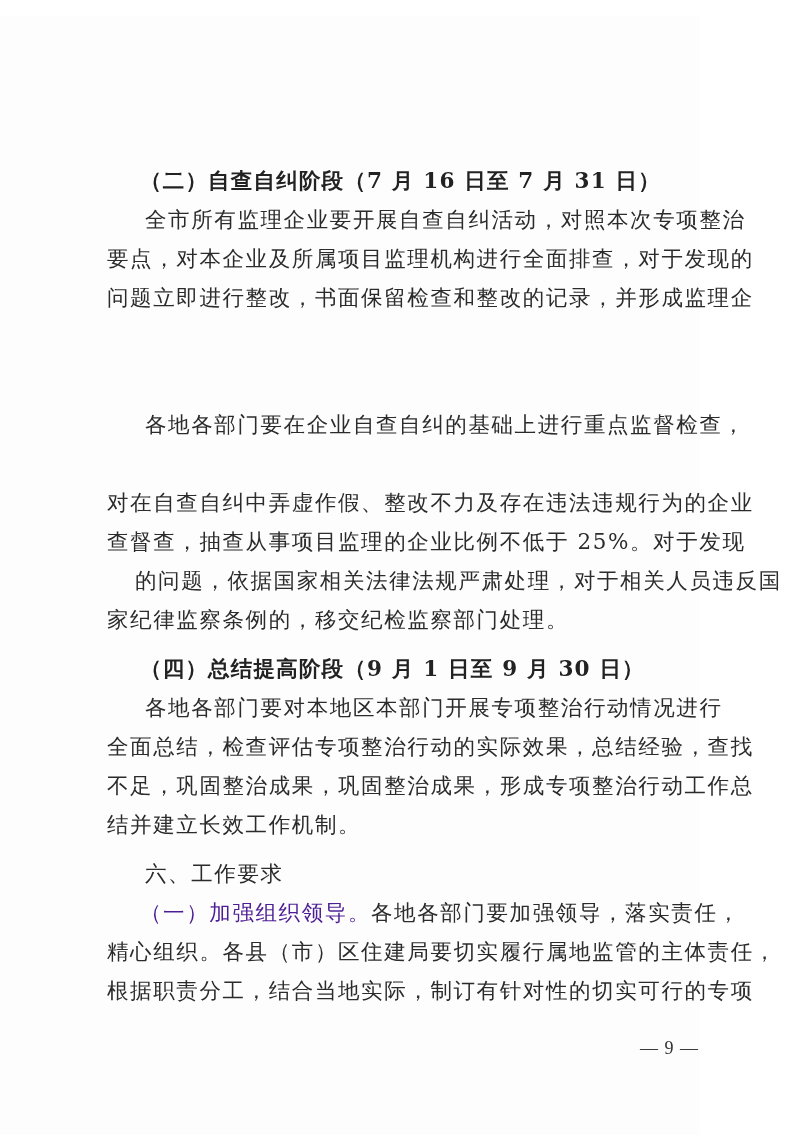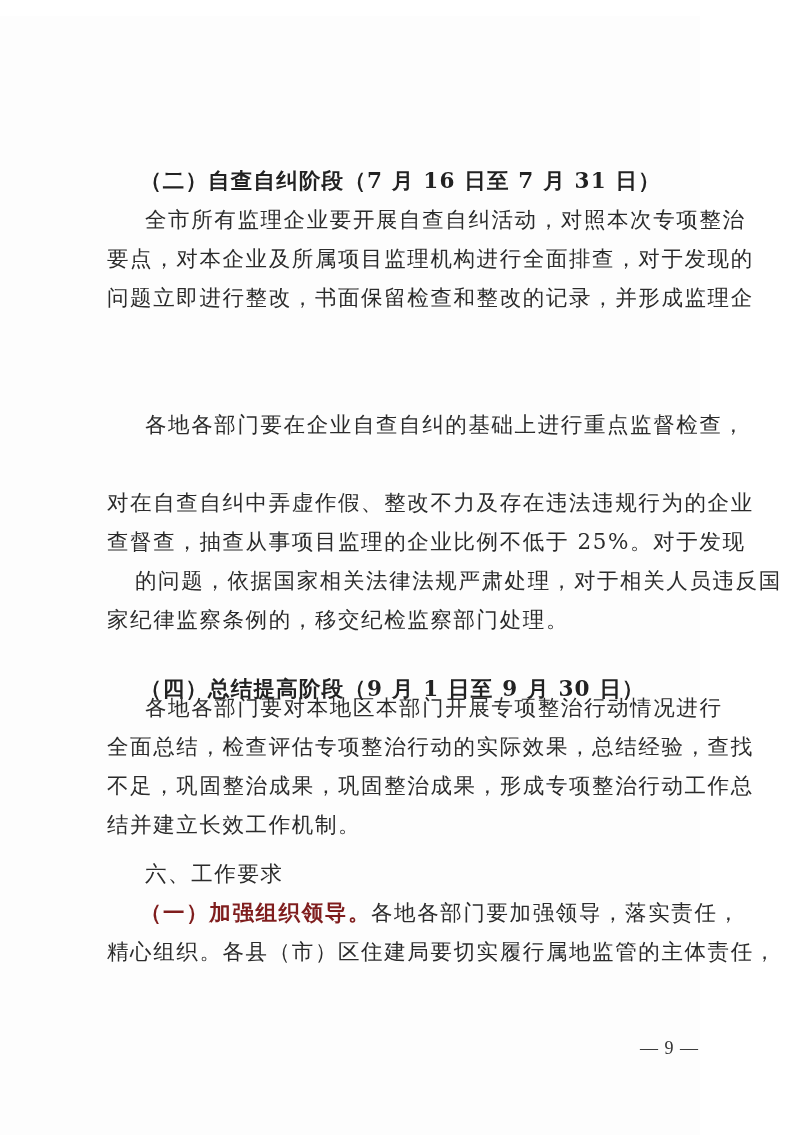--- a/index.html
+++ b/index.html
@@ -3,21 +3,21 @@
   <meta charset="utf-8">
   <style>
     html, body { margin: 0; padding: 0; background: #ffffff; }
     body { width: 803px; height: 1135px; position: relative; overflow: hidden;
            font-family: "DejaVu Serif", "Liberation Serif", serif; color: #2a2a2a; }
     .page { position: absolute; left: 0; top: 16px; width: 700px; height: 1135px; background: #fdfdfd; }
     .line { position: absolute; left: 107px; width: 600px; font-size: 21.5px; line-height: 30px;
             white-space: nowrap; letter-spacing: 1.6px; color: #2b2b2b; }
     .indent { left: 145px; width: 562px; }
     .heading { font-weight: bold; left: 140px; letter-spacing: 1.2px; color: #222; }
-    .bold { font-weight: bold; color: #7f1d1d; }
+    .bold { font-weight: normal; color: #4c1d95; }
     .justify { text-align: justify; text-align-last: justify; }
     .page-number { position: absolute; left: 640px; top: 1020px; font-size: 18px; line-height: 24px;
                    font-family: "Liberation Serif", serif; color: #333; letter-spacing: 1px; }
   </style>
 </head>
 <body>
 
 <div class="page">
 
   <div class="line heading" style="top:150px;">（二）自查自纠阶段（7 月 16 日至 7 月 31 日）</div>
@@ -26,28 +26,29 @@
   <div class="line justify" style="top:228px;">要点，对本企业及所属项目监理机构进行全面排查，对于发现的</div>
   <div class="line justify" style="top:267px;">问题立即进行整改，书面保留检查和整改的记录，并形成监理企</div>
 
 
   <div class="line indent justify" style="top:394px;">各地各部门要在企业自查自纠的基础上进行重点监督检查，</div>
   <div class="line justify" style="top:433px;margin-top:39px;">对在自查自纠中弄虚作假、整改不力及存在违法违规行为的企业</div>
   <div class="line justify" style="top:511px;">查督查，抽查从事项目监理的企业比例不低于 25%。对于发现</div>
   <div class="line justify" style="top:550px;margin-left:28px;">的问题，依据国家相关法律法规严肃处理，对于相关人员违反国</div>
   <div class="line" style="top:589px;">家纪律监察条例的，移交纪检监察部门处理。</div>
 
-  <div class="line heading" style="top:638px;margin-top:20px;">（四）总结提高阶段（9 月 1 日至 9 月 30 日）</div>
+  <div class="line heading" style="top:638px;">（四）总结提高阶段（9 月 1 日至 9 月 30 日）</div>
 
   <div class="line indent justify" style="top:677px;">各地各部门要对本地区本部门开展专项整治行动情况进行</div>
   <div class="line justify" style="top:716px;">全面总结，检查评估专项整治行动的实际效果，总结经验，查找</div>
   <div class="line justify" style="top:755px;">不足，巩固整治成果，巩固整治成果，形成专项整治行动工作总</div>
   <div class="line" style="top:794px;">结并建立长效工作机制。</div>
 
   <div class="line indent" style="top:843px;">六、工作要求</div>
 
   <div class="line indent justify" style="top:882px; left:140px; width:567px;">
     <span class="bold">（一）加强组织领导。</span><span>各地各部门要加强领导，落实责任，</span>
   </div>
   <div class="line justify" style="top:921px;">精心组织。各县（市）区住建局要切实履行属地监管的主体责任，</div>
+  <div class="line justify" style="top:960px;">根据职责分工，结合当地实际，制订有针对性的切实可行的专项</div>
 
   <div class="page-number">— 9 —</div>
 </div>
 
 </body></html>

